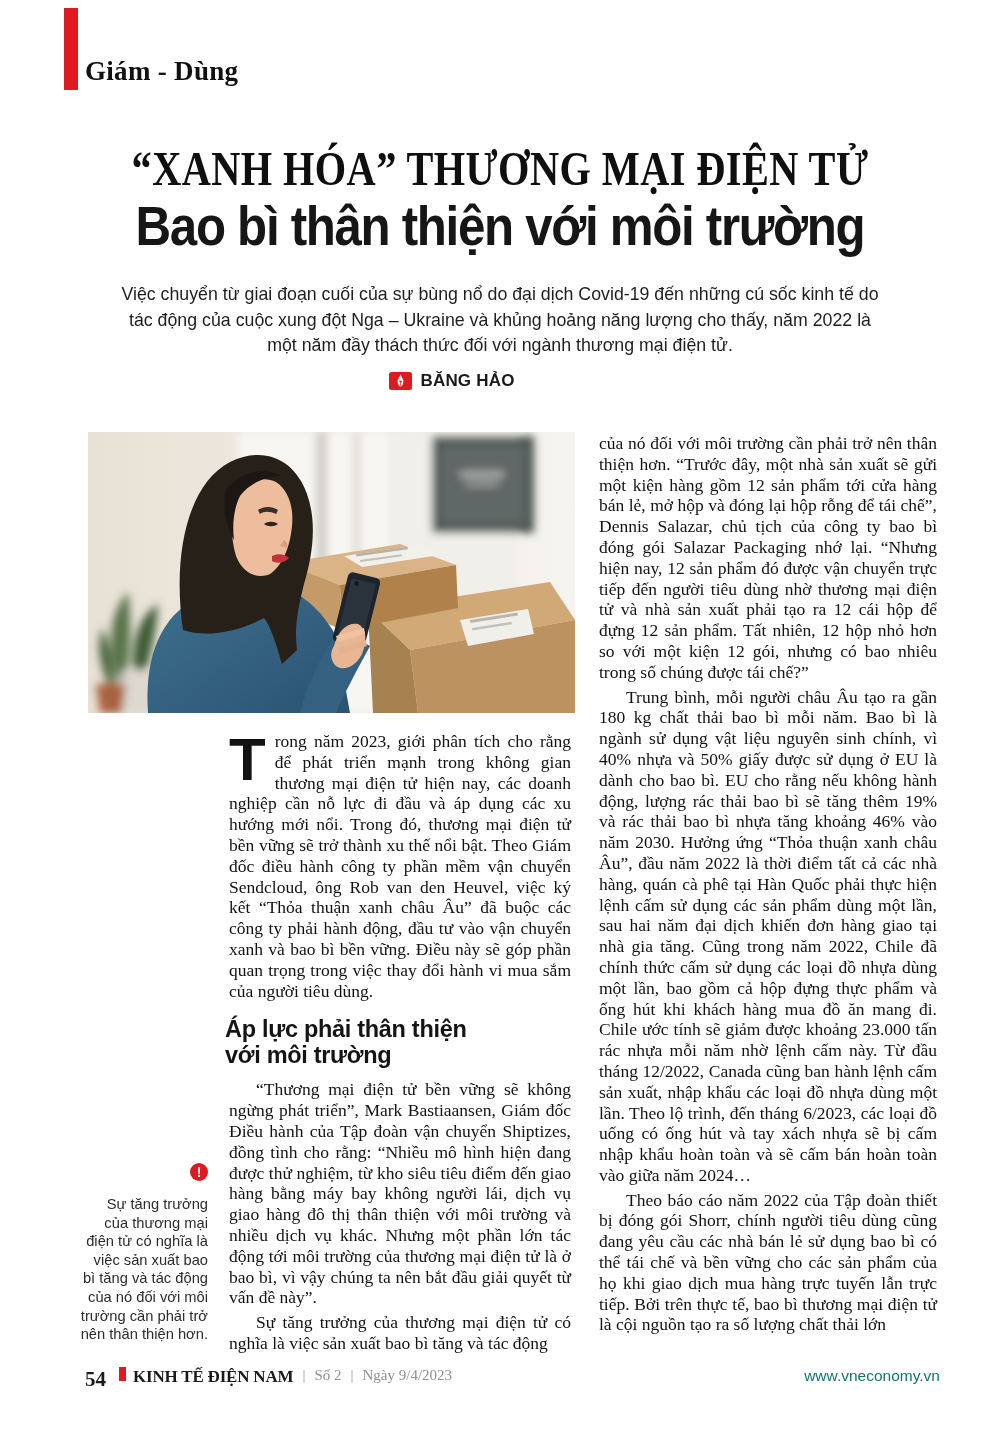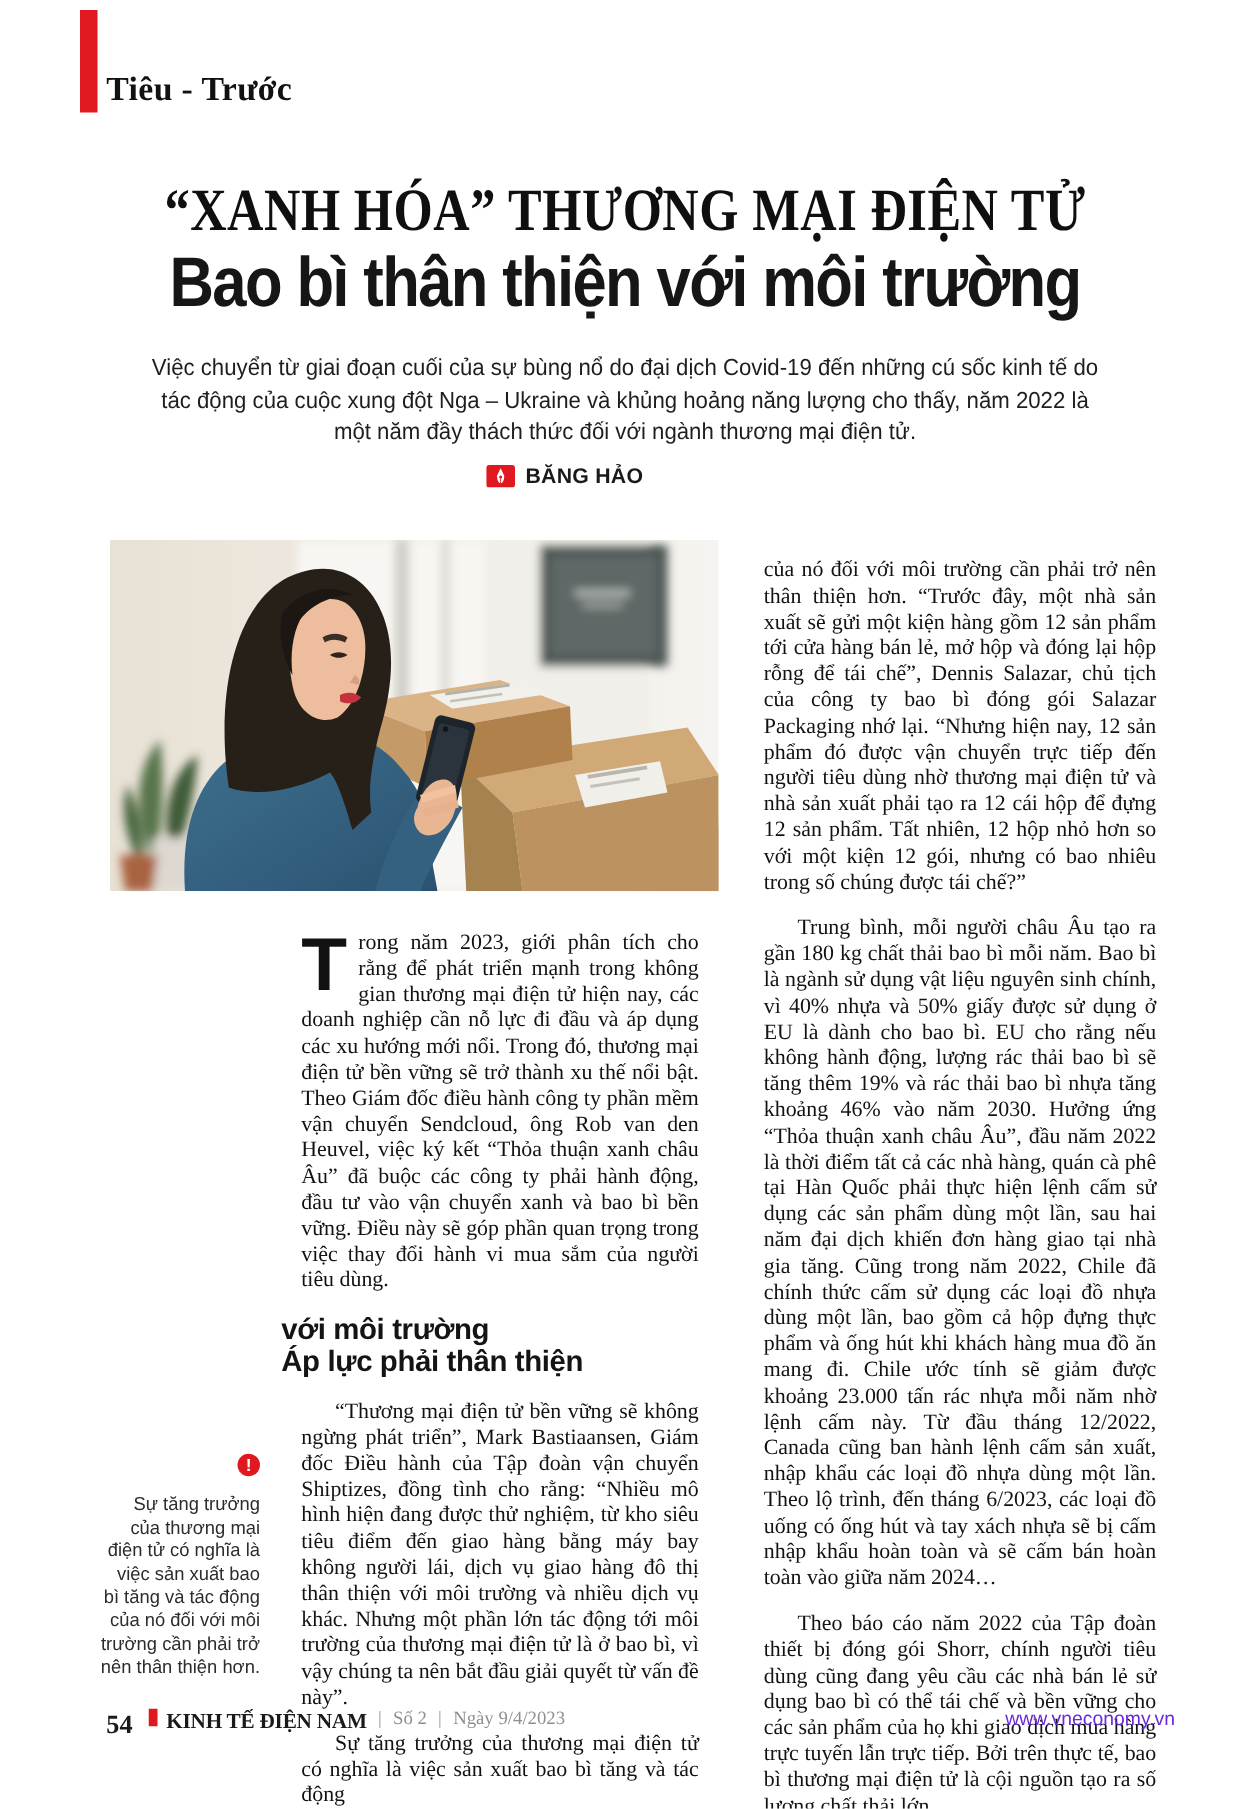--- a/index.html
+++ b/index.html
@@ -59,21 +59,21 @@
   .photo { position:absolute; left:88px; top:432px; width:487px; height:281px; overflow:hidden; }
   .photo svg { display:block; }
 
   
   .col {
     position:absolute;
     font-family:"Liberation Serif", serif;
     font-size:17.5px; line-height:20.8px;
     text-align:justify; color:#121212;
   }
-  .col p { margin:16px; }
+  .col p { margin:4px; }
   .col p.indent { text-indent:27px; }
   .col-right { left:595px; top:429px; width:346px; }
   .col-left  { left:225px; top:727px; width:350px; }
 
   .dropcap {
     float:left;
     font-family:"Liberation Sans", sans-serif; font-weight:bold;
     font-size:60px; line-height:52px;
     padding:3px 9px 2px 0;
     color:#121212;
@@ -106,29 +106,29 @@
   
   .footer {
     position:absolute; top:1367px; left:85px; right:60px;
     display:flex; align-items:flex-start;
   }
   .page-num { font-family:"Liberation Serif", serif; font-weight:bold; font-size:21px; color:#1a1a1a; }
   .brand-bar { width:7px; height:14px; background:var(--accent); margin:0 7px 0 13px; }
   .brand { font-family:"Liberation Serif", serif; font-weight:bold; font-size:17px; letter-spacing:-0.2px; color:#1a1a1a; }
   .f-sep { color:#9a9a9a; margin:0 9px; font-family:"Liberation Serif", serif; font-size:15px; }
   .f-gray { color:#8f8f8f; font-family:"Liberation Serif", serif; font-size:15px; }
-  .website { margin-left:auto; color:#6d28d9; font-family:"Liberation Sans", sans-serif; font-size:15.5px; }
+  .website { margin-left:auto; color:#0f766e; font-family:"Liberation Sans", sans-serif; font-size:15.5px; }
 </style>
 </head>
 <body>
 
 <div class="page">
 
   <div class="kicker-bar"></div>
-  <div class="kicker-label">Tiêu - Trước</div>
+  <div class="kicker-label">Giám - Dùng</div>
 
   <div class="title-small">“XANH HÓA” THƯƠNG MẠI ĐIỆN TỬ</div>
   <div class="title-main">Bao bì thân thiện với môi trường</div>
   <div class="lede">Việc chuyển từ giai đoạn cuối của sự bùng nổ do đại dịch Covid-19 đến những cú sốc kinh tế do tác động của cuộc xung đột Nga – Ukraine và khủng hoảng năng lượng cho thấy, năm 2022 là một năm đầy thách thức đối với ngành thương mại điện tử.</div>
 
   <div class="byline">
     <svg class="byline-icon" viewBox="0 0 23 18" aria-hidden="true">
       <rect x="0" y="0" width="23" height="18" rx="2.5" fill="#e0181f"></rect>
       <path d="M11.5 2.6 L8.6 8.6 C8.6 12 9.8 14.6 11.5 14.6 C13.2 14.6 14.4 12 14.4 8.6 Z" fill="#ffffff"></path>
       <circle cx="11.5" cy="9.6" r="1.2" fill="#e0181f"></circle>
@@ -214,22 +214,22 @@
 
   <div class="col col-right">
     <p>của nó đối với môi trường cần phải trở nên thân thiện hơn. “Trước đây, một nhà sản xuất sẽ gửi một kiện hàng gồm 12 sản phẩm tới cửa hàng bán lẻ, mở hộp và đóng lại hộp rỗng để tái chế”, Dennis Salazar, chủ tịch của công ty bao bì đóng gói Salazar Packaging nhớ lại. “Nhưng hiện nay, 12 sản phẩm đó được vận chuyển trực tiếp đến người tiêu dùng nhờ thương mại điện tử và nhà sản xuất phải tạo ra 12 cái hộp để đựng 12 sản phẩm. Tất nhiên, 12 hộp nhỏ hơn so với một kiện 12 gói, nhưng có bao nhiêu trong số chúng được tái chế?”</p>
     <p class="indent">Trung bình, mỗi người châu Âu tạo ra gần 180 kg chất thải bao bì mỗi năm. Bao bì là ngành sử dụng vật liệu nguyên sinh chính, vì 40% nhựa và 50% giấy được sử dụng ở EU là dành cho bao bì. EU cho rằng nếu không hành động, lượng rác thải bao bì sẽ tăng thêm 19% và rác thải bao bì nhựa tăng khoảng 46% vào năm 2030. Hưởng ứng “Thỏa thuận xanh châu Âu”, đầu năm 2022 là thời điểm tất cả các nhà hàng, quán cà phê tại Hàn Quốc phải thực hiện lệnh cấm sử dụng các sản phẩm dùng một lần, sau hai năm đại dịch khiến đơn hàng giao tại nhà gia tăng. Cũng trong năm 2022, Chile đã chính thức cấm sử dụng các loại đồ nhựa dùng một lần, bao gồm cả hộp đựng thực phẩm và ống hút khi khách hàng mua đồ ăn mang đi. Chile ước tính sẽ giảm được khoảng 23.000 tấn rác nhựa mỗi năm nhờ lệnh cấm này. Từ đầu tháng 12/2022, Canada cũng ban hành lệnh cấm sản xuất, nhập khẩu các loại đồ nhựa dùng một lần. Theo lộ trình, đến tháng 6/2023, các loại đồ uống có ống hút và tay xách nhựa sẽ bị cấm nhập khẩu hoàn toàn và sẽ cấm bán hoàn toàn vào giữa năm 2024…</p>
     <p class="indent">Theo báo cáo năm 2022 của Tập đoàn thiết bị đóng gói Shorr, chính người tiêu dùng cũng đang yêu cầu các nhà bán lẻ sử dụng bao bì có thể tái chế và bền vững cho các sản phẩm của họ khi giao dịch mua hàng trực tuyến lẫn trực tiếp. Bởi trên thực tế, bao bì thương mại điện tử là cội nguồn tạo ra số lượng chất thải lớn</p>
   </div>
 
   <div class="col col-left">
     <p><span class="dropcap">T</span><span>rong năm 2023, giới phân tích cho rằng để phát triển mạnh trong không gian thương mại điện tử hiện nay, các doanh nghiệp cần nỗ lực đi đầu và áp dụng các xu hướng mới nổi. Trong đó, thương mại điện tử bền vững sẽ trở thành xu thế nổi bật. Theo Giám đốc điều hành công ty phần mềm vận chuyển Sendcloud, ông Rob van den Heuvel, việc ký kết “Thỏa thuận xanh châu Âu” đã buộc các công ty phải hành động, đầu tư vào vận chuyển xanh và bao bì bền vững. Điều này sẽ góp phần quan trọng trong việc thay đổi hành vi mua sắm của người tiêu dùng.</span></p>
     <h2 class="section-heading">
+      <span>Áp lực phải thân thiện</span>
       <span>với môi trường</span>
-      <span>Áp lực phải thân thiện</span>
     </h2>
     <p class="indent">“Thương mại điện tử bền vững sẽ không ngừng phát triển”, Mark Bastiaansen, Giám đốc Điều hành của Tập đoàn vận chuyển Shiptizes, đồng tình cho rằng: “Nhiều mô hình hiện đang được thử nghiệm, từ kho siêu tiêu điểm đến giao hàng bằng máy bay không người lái, dịch vụ giao hàng đô thị thân thiện với môi trường và nhiều dịch vụ khác. Nhưng một phần lớn tác động tới môi trường của thương mại điện tử là ở bao bì, vì vậy chúng ta nên bắt đầu giải quyết từ vấn đề này”.</p>
     <p class="indent">Sự tăng trưởng của thương mại điện tử có nghĩa là việc sản xuất bao bì tăng và tác động</p>
   </div>
 
   <div class="pullquote">
     <div class="pq-icon">!</div>
     <div class="pq-text">Sự tăng trưởng của thương mại điện tử có nghĩa là việc sản xuất bao bì tăng và tác động của nó đối với môi trường cần phải trở nên thân thiện hơn.</div>
   </div>
 

